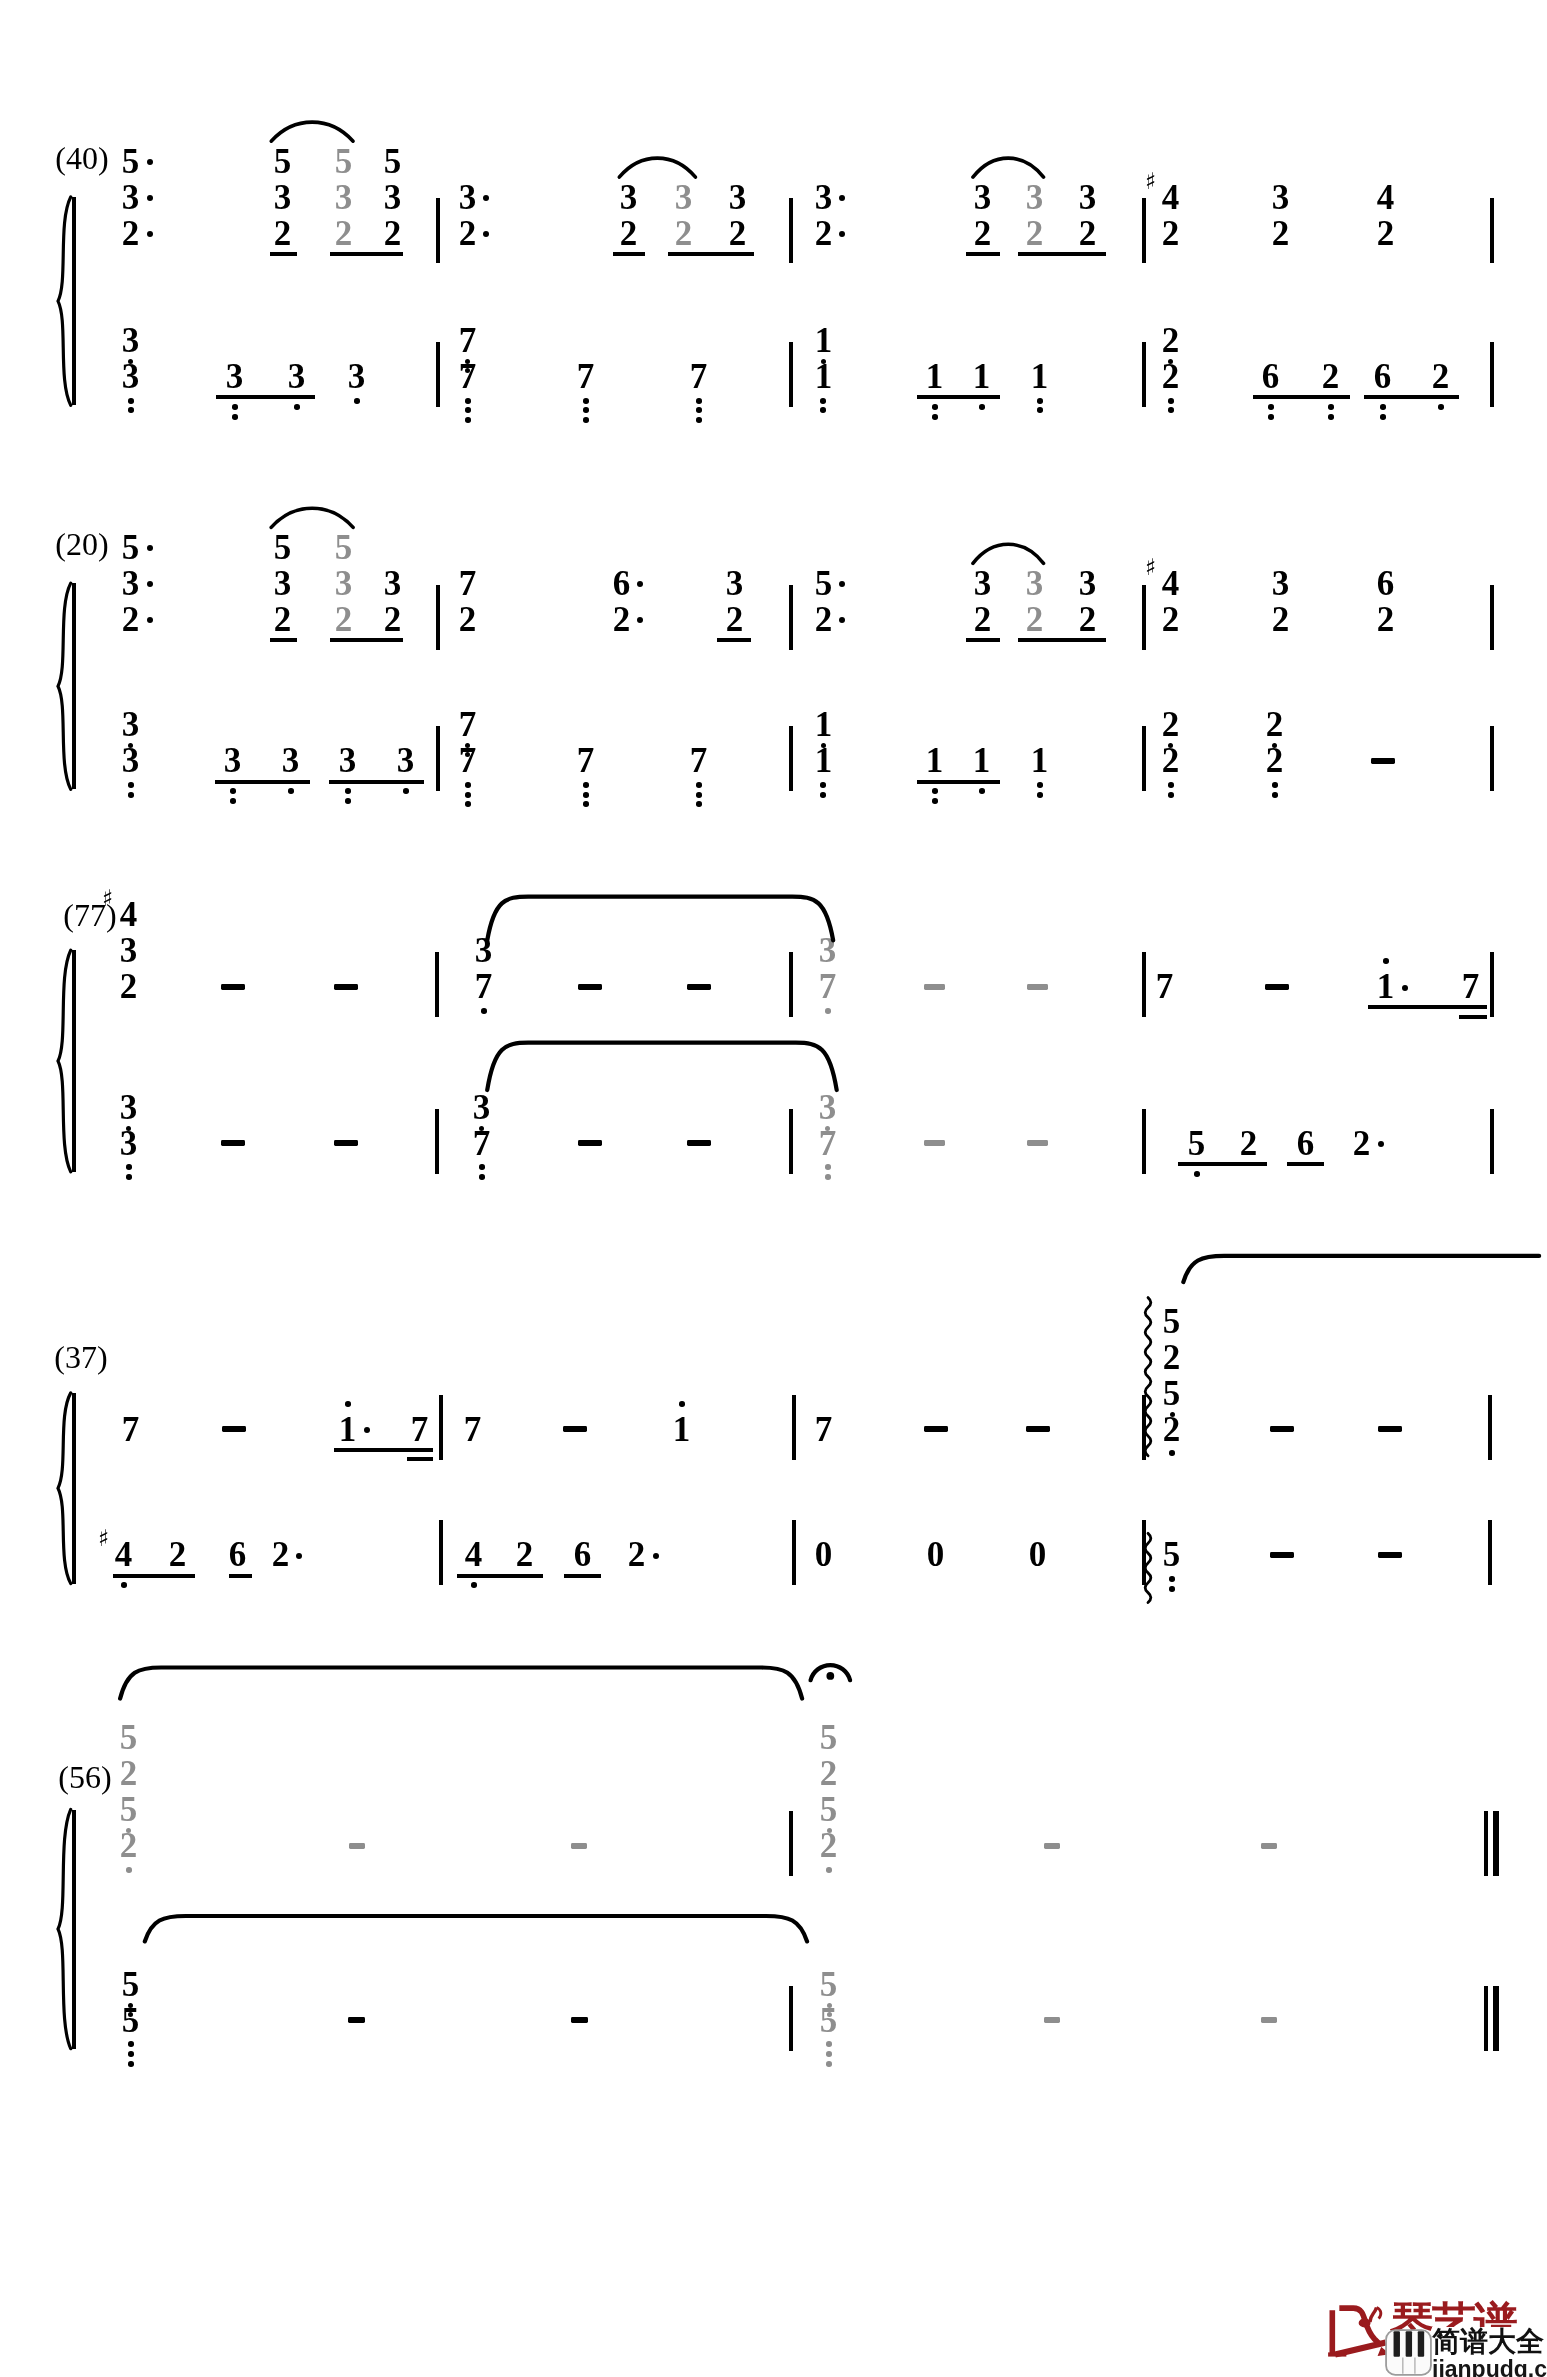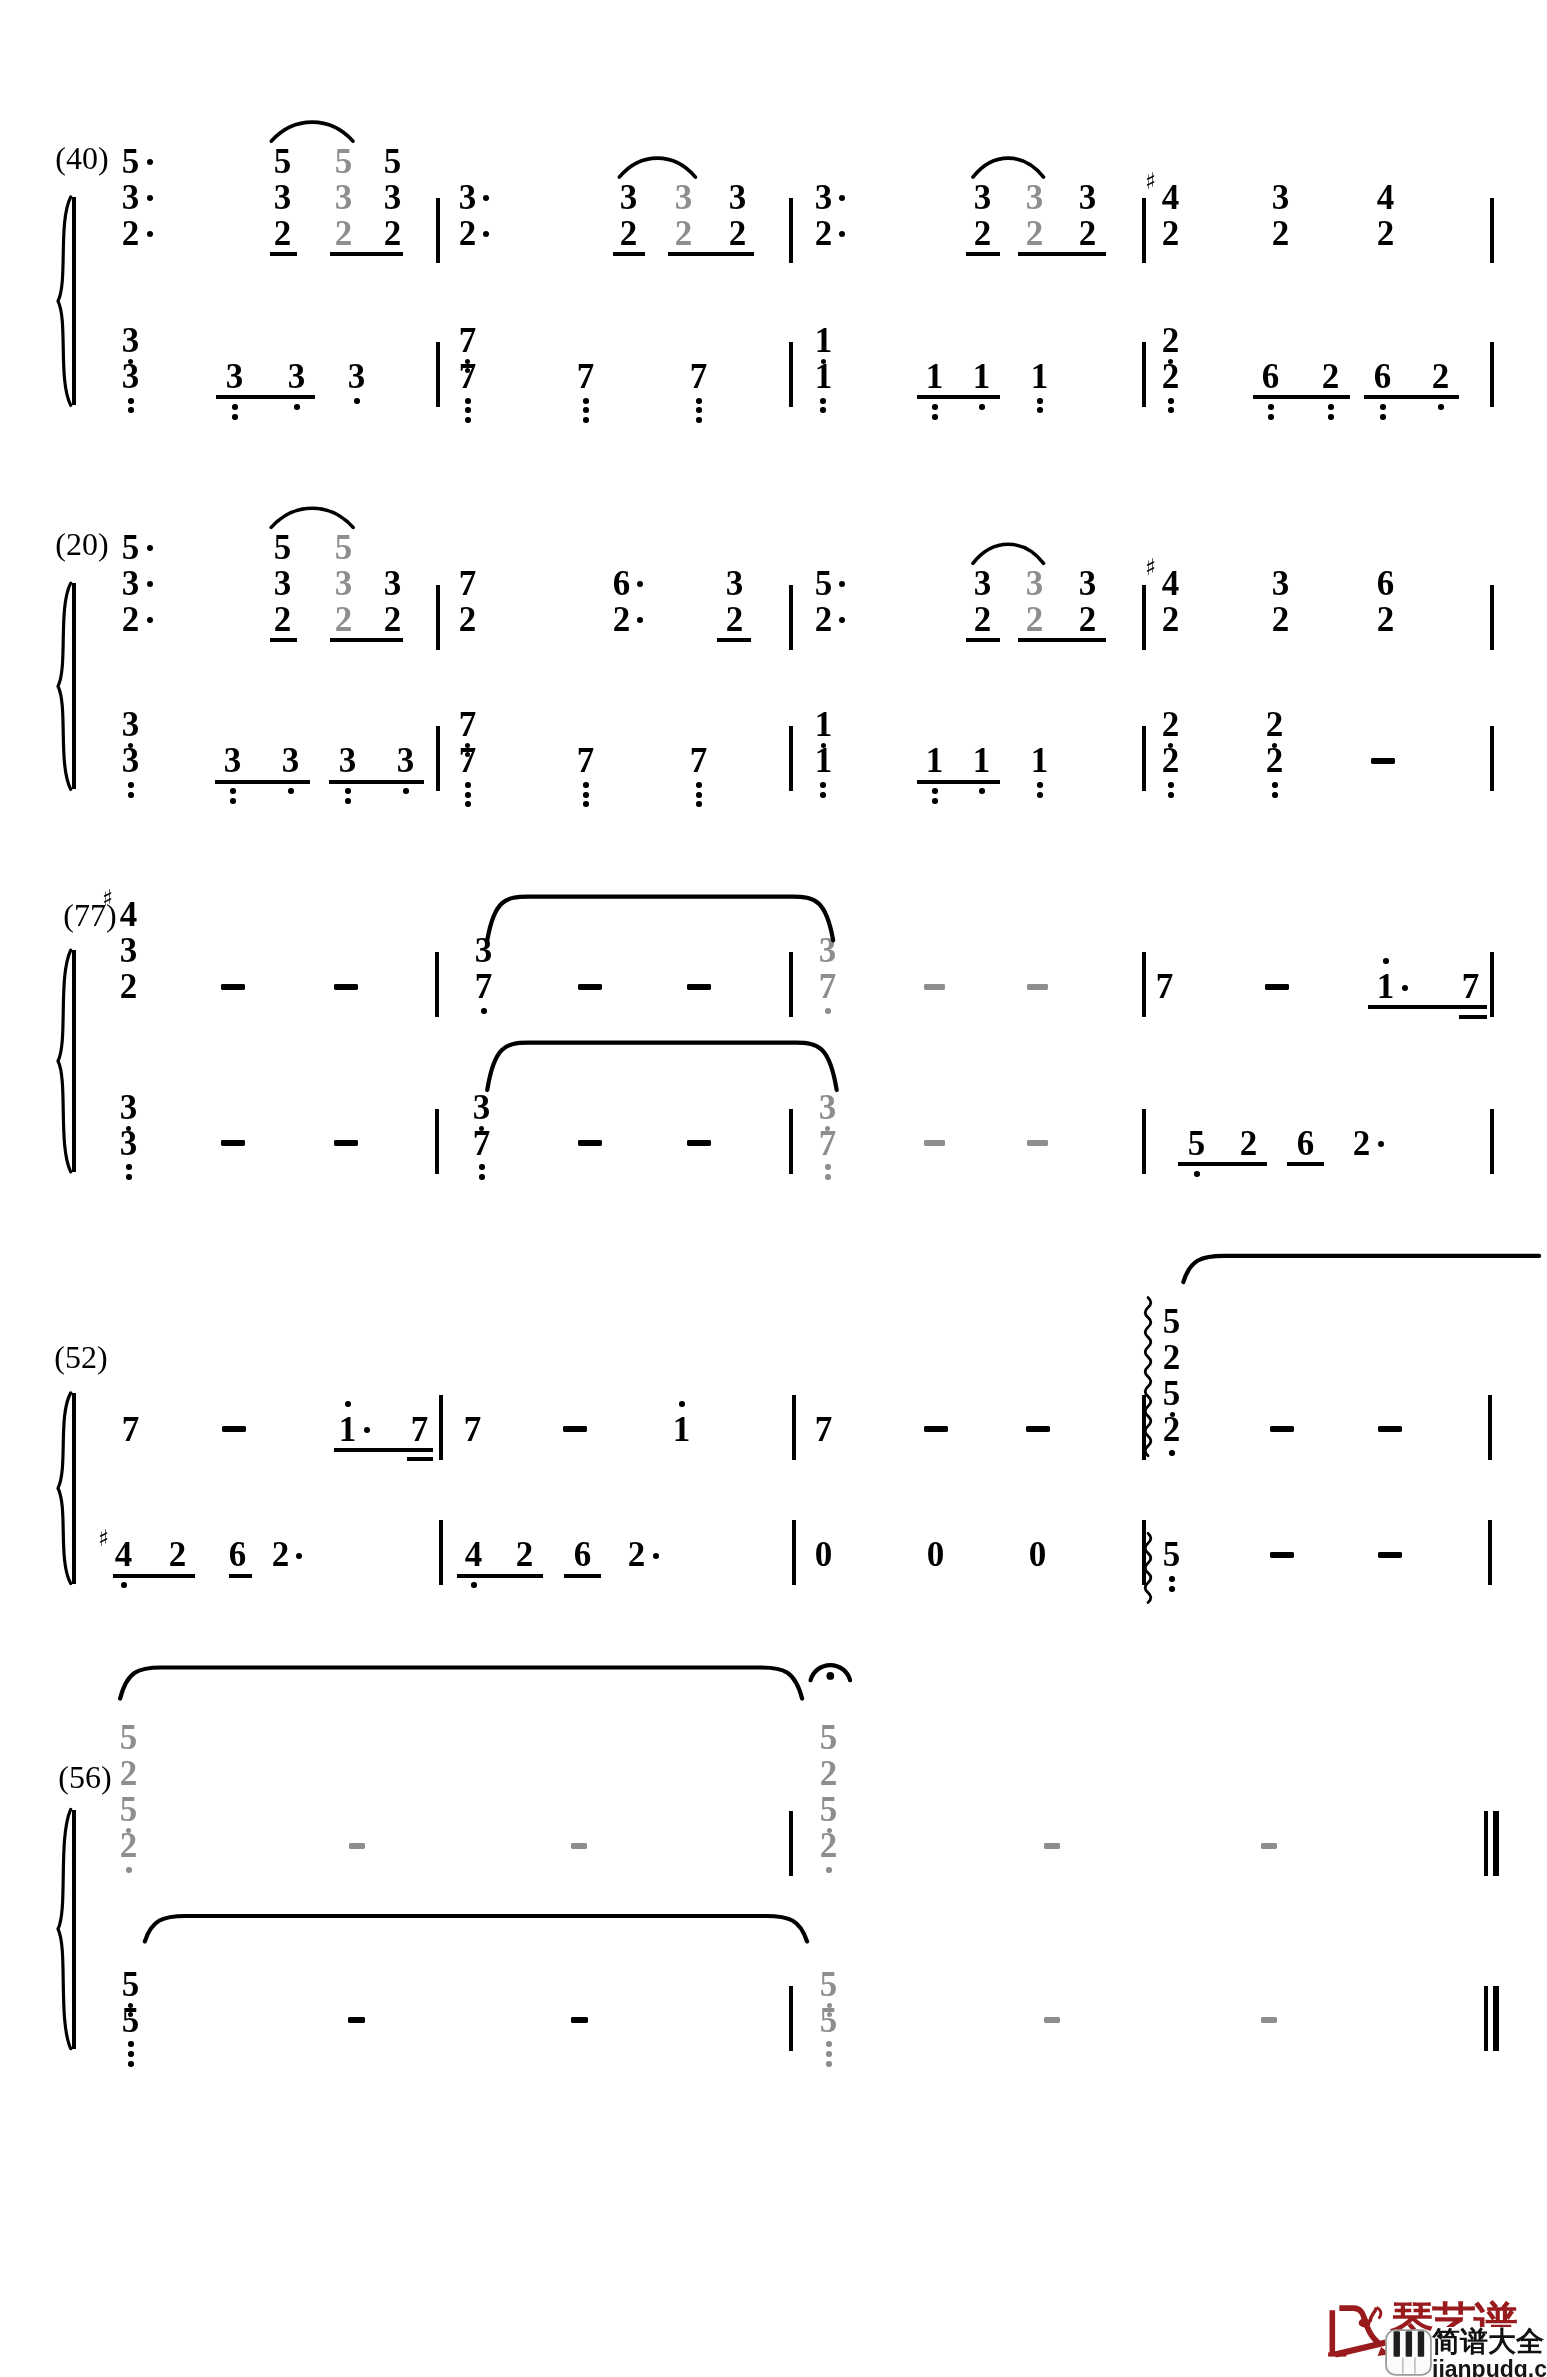--- a/index.html
+++ b/index.html
@@ -320,21 +320,21 @@
       <div class="dot gray" style="left: 825px; top: 1164px; width: 5.6px; height: 5.6px;"></div>
       <div class="dot gray" style="left: 825px; top: 1174px; width: 5.6px; height: 5.6px;"></div>
       <div class="dash gray" style="left: 924px; top: 1140px; width: 21px; height: 6.4px;"></div>
       <div class="dash gray" style="left: 1027px; top: 1140px; width: 21px; height: 6.4px;"></div>
       <div class="num" style="left: 1167px; top: 1123px; width: 59px; height: 42px;">5</div>
       <div class="dot" style="left: 1194px; top: 1171px; width: 5.6px; height: 5.6px;"></div>
       <div class="num" style="left: 1219px; top: 1123px; width: 59px; height: 42px;">2</div>
       <div class="num" style="left: 1276px; top: 1123px; width: 59px; height: 42px;">6</div>
       <div class="num" style="left: 1332px; top: 1123px; width: 59px; height: 42px;">2</div>
       <div class="dot" style="left: 1378px; top: 1141px; width: 6.4px; height: 6.4px;"></div>
-      <div class="mnum" style="left: 28px; top: 1338px; width: 106px; height: 38px;">(52)</div>
+      <div class="mnum" style="left: 28px; top: 1338px; width: 106px; height: 38px;">(37)</div>
       <div class="bar" style="left: 72px; top: 1393px; width: 3.5px; height: 191px;"></div>
       <div class="bar" style="left: 439px; top: 1395px; width: 3.5px; height: 65px;"></div>
       <div class="bar" style="left: 792px; top: 1395px; width: 3.5px; height: 65px;"></div>
       <div class="bar" style="left: 1142px; top: 1395px; width: 3.5px; height: 65px;"></div>
       <div class="bar" style="left: 1488px; top: 1395px; width: 3.5px; height: 65px;"></div>
       <div class="beam" style="left: 334px; top: 1448px; width: 99px; height: 4.2px;"></div>
       <div class="beam" style="left: 407px; top: 1457px; width: 26px; height: 4.2px;"></div>
       <div class="num" style="left: 101px; top: 1409px; width: 59px; height: 42px;">7</div>
       <div class="dash" style="left: 222px; top: 1426px; width: 24px; height: 6.4px;"></div>
       <div class="num" style="left: 318px; top: 1409px; width: 59px; height: 42px;">1</div>

